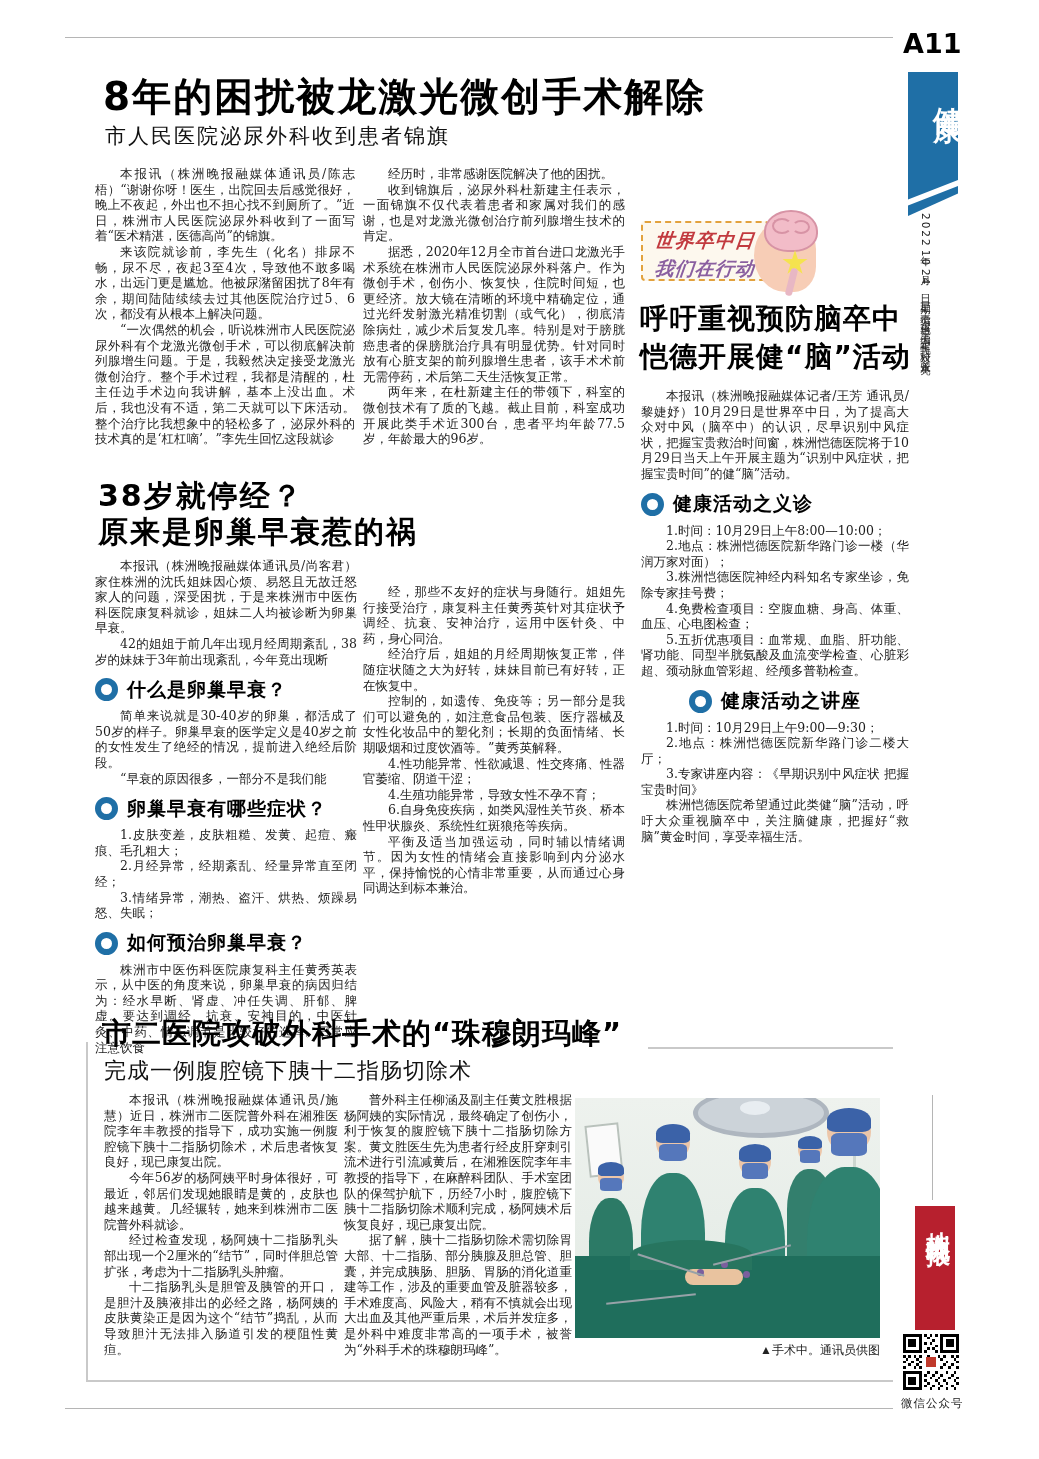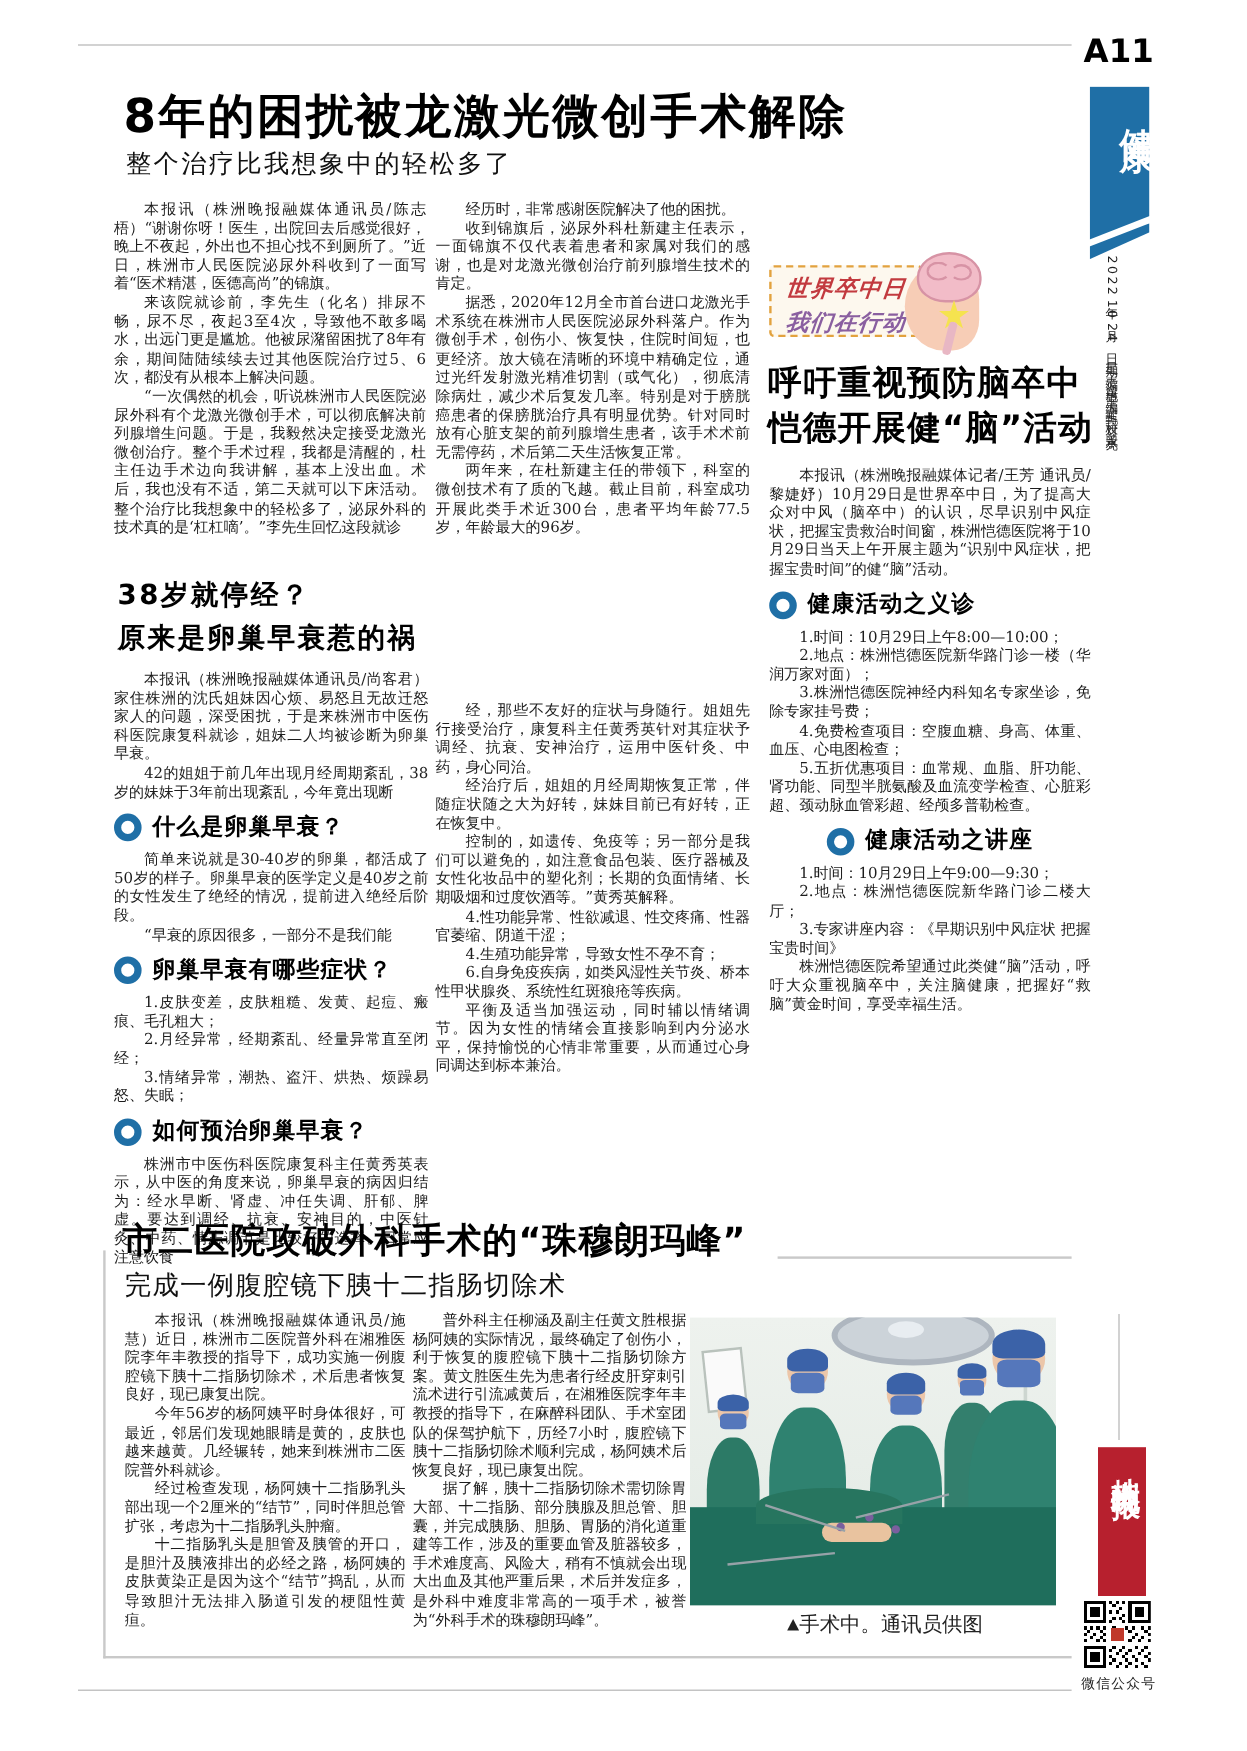--- a/index.html
+++ b/index.html
@@ -77,21 +77,21 @@
   .s-body{position:absolute;bottom:0;left:0;right:0;top:26%;background:#2f8270;border-radius:45% 45% 0 0;}
   .s-head{position:absolute;top:0;left:50%;transform:translateX(-50%);background:#ecc6a9;border-radius:50%;}
   .s-cap{position:absolute;left:0;top:-2px;width:100%;height:55%;background:#3b62a8;border-radius:50% 50% 20% 20%;}
   .s-mask{position:absolute;left:8%;bottom:-4%;width:84%;height:52%;background:#5577bb;border-radius:22%;}
   .drape{position:absolute;left:0;bottom:0;width:100%;height:34%;background:#1f6e5c;}
   .drape::before{content:"";position:absolute;left:18%;top:-16px;width:40%;height:30px;
         background:#27755f;border-radius:50% 50% 0 0;}
   .site{position:absolute;left:36%;bottom:22%;width:58px;height:16px;background:#e9c39f;border-radius:8px;}
   .trocar{position:absolute;width:7px;height:7px;background:#7a5f9e;border-radius:50%;}
   .instr{position:absolute;background:#97a2a8;height:2px;}
-  .caption{font-size:17px;color:#222;text-align:center;font-family:Liberation Mono, monospace;}
+  .caption{font-size:12px;color:#222;text-align:right;font-family:Liberation Serif, serif;}
 
   
   .qr{left:903px;top:1334px;width:56px;height:56px;}
 
   .nowrap{white-space:nowrap;}
 </style>
 </head>
 <body>
 
 <div id="page">
@@ -101,34 +101,34 @@
 
   <div class="abs pageno" style="left:903px;top:28px;">A11</div>
   <div class="abs banner">
     <div class="b-main"></div>
     <div class="b-strip"></div>
     <div class="b-text">健康</div>
   </div>
   <div class="abs vdate" style="left:919px;top:213px;height:560px;">2022年10月24日 星期一 责编/唐艳 美编/王甄 校对/曾永亮</div>
 
   <div class="abs h-big nowrap" style="left:103px;top:70px;font-size:39px;">8年的困扰被龙激光微创手术解除</div>
-  <div class="abs h-sub nowrap" style="left:105px;top:122px;font-size:21px;">整个治疗比我想象中的轻松多了</div>
+  <div class="abs h-sub nowrap" style="left:105px;top:122px;font-size:21px;">市人民医院泌尿外科收到患者锦旗</div>
   <div class="abs col" style="left:95px;top:166px;width:260px;">
     <p>本报讯（株洲晚报融媒体通讯员/陈志梧）“谢谢你呀！医生，出院回去后感觉很好，晚上不夜起，外出也不担心找不到厕所了。”近日，株洲市人民医院泌尿外科收到了一面写着“医术精湛，医德高尚”的锦旗。</p>
     <p>来该院就诊前，李先生（化名）排尿不畅，尿不尽，夜起3至4次，导致他不敢多喝水，出远门更是尴尬。他被尿潴留困扰了8年有余，期间陆陆续续去过其他医院治疗过5、6次，都没有从根本上解决问题。</p>
     <p>“一次偶然的机会，听说株洲市人民医院泌尿外科有个龙激光微创手术，可以彻底解决前列腺增生问题。于是，我毅然决定接受龙激光微创治疗。整个手术过程，我都是清醒的，杜主任边手术边向我讲解，基本上没出血。术后，我也没有不适，第二天就可以下床活动。整个治疗比我想象中的轻松多了，泌尿外科的技术真的是‘杠杠嘀’。”李先生回忆这段就诊</p>
   </div>
   <div class="abs col" style="left:363px;top:166px;width:262px;">
     <p>经历时，非常感谢医院解决了他的困扰。</p>
     <p>收到锦旗后，泌尿外科杜新建主任表示，一面锦旗不仅代表着患者和家属对我们的感谢，也是对龙激光微创治疗前列腺增生技术的肯定。</p>
     <p>据悉，2020年12月全市首台进口龙激光手术系统在株洲市人民医院泌尿外科落户。作为微创手术，创伤小、恢复快，住院时间短，也更经济。放大镜在清晰的环境中精确定位，通过光纤发射激光精准切割（或气化），彻底清除病灶，减少术后复发几率。特别是对于膀胱癌患者的保膀胱治疗具有明显优势。针对同时放有心脏支架的前列腺增生患者，该手术术前无需停药，术后第二天生活恢复正常。</p>
     <p>两年来，在杜新建主任的带领下，科室的微创技术有了质的飞越。截止目前，科室成功开展此类手术近300台，患者平均年龄77.5岁，年龄最大的96岁。</p>
   </div>
 
-  <div class="abs h-big nowrap" style="left:98px;top:478px;font-size:23px;line-height:36px;">
+  <div class="abs h-big nowrap" style="left:98px;top:478px;font-size:30px;line-height:36px;">
     <div>38岁就停经？</div>
     <div>原来是卵巢早衰惹的祸</div>
   </div>
   <div class="abs col" style="left:95px;top:558px;width:262px;">
     <p>本报讯（株洲晚报融媒体通讯员/尚客君）家住株洲的沈氏姐妹因心烦、易怒且无故迁怒家人的问题，深受困扰，于是来株洲市中医伤科医院康复科就诊，姐妹二人均被诊断为卵巢早衰。</p>
     <p>42的姐姐于前几年出现月经周期紊乱，38岁的妹妹于3年前出现紊乱，今年竟出现断</p>
     <div class="qhead">
       <span class="ring"></span>
       <span class="qtitle">什么是卵巢早衰？</span>
     </div>

